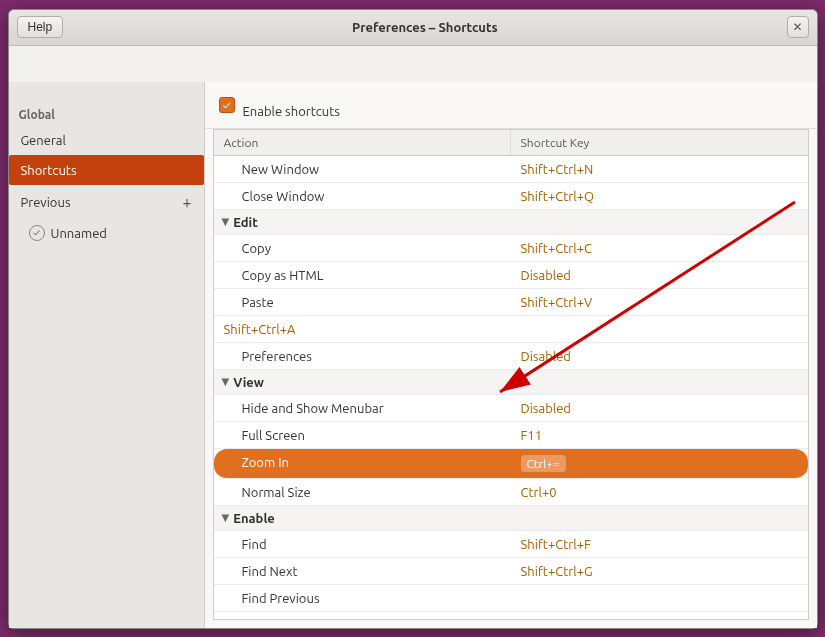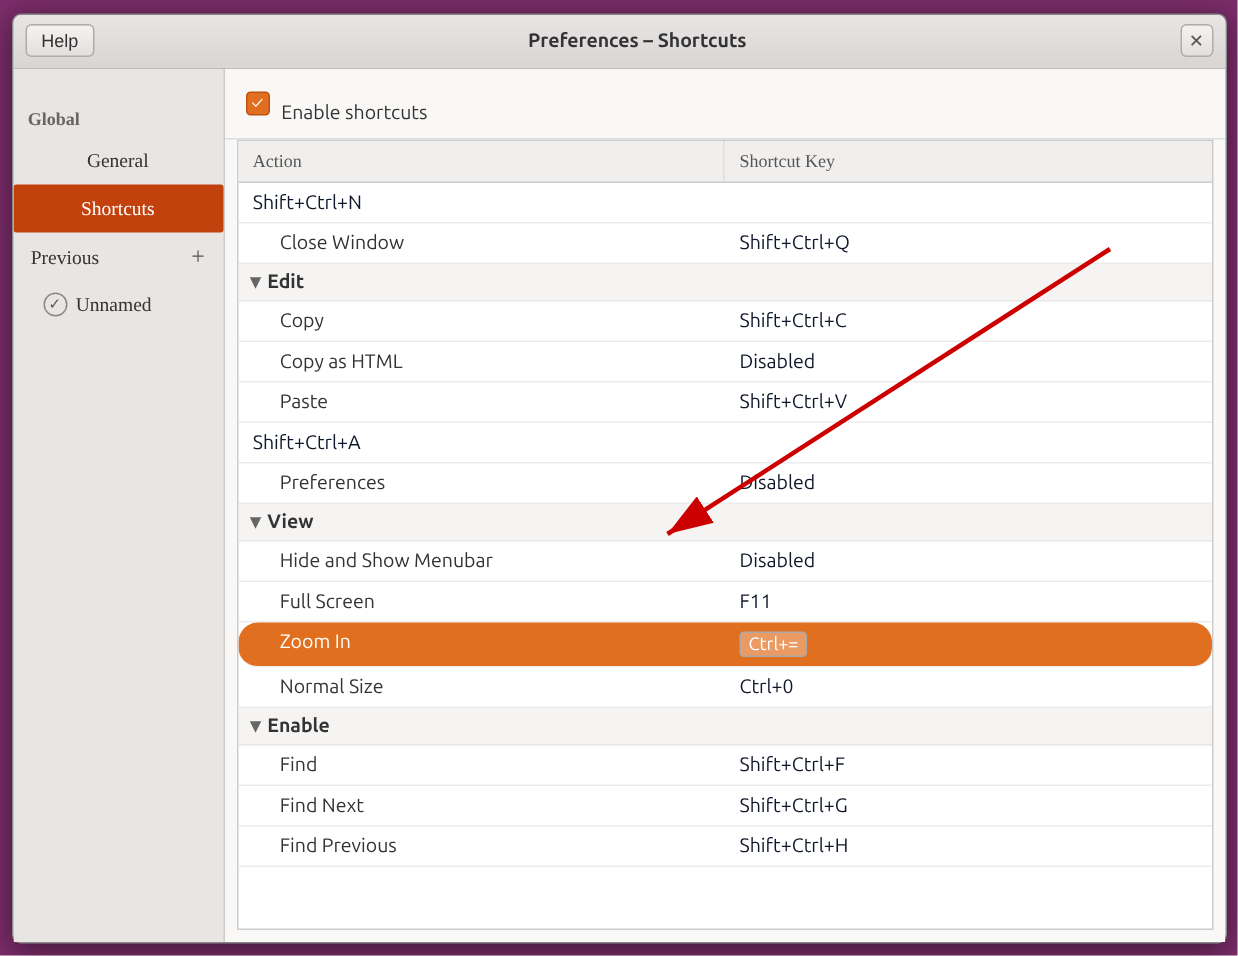--- a/index.html
+++ b/index.html
@@ -16,20 +16,21 @@
     }
     .window {
       width: 810px;
       height: 620px;
       background: #f2f1f0;
       border: 1px solid #888;
       border-radius: 6px;
       display: flex;
       flex-direction: column;
       box-shadow: 0 4px 20px rgba(0,0,0,0.5);
+      gap: 36px;
     }
     .titlebar {
       background: linear-gradient(180deg, #e8e6e5 0%, #d8d5d3 100%);
       height: 36px;
       display: flex;
       align-items: center;
       justify-content: space-between;
       padding: 0 8px;
       border-bottom: 1px solid #bbb;
       border-radius: 6px 6px 0 0;
@@ -62,39 +63,37 @@
       cursor: pointer;
       font-size: 12px;
       color: #555;
     }
     .content {
       display: flex;
       flex: 1;
       overflow: hidden;
     }
     .sidebar {
-      width: 141px;
+      width: 196px;
       background: #e8e5e3;
       border-right: 1px solid #ccc;
       padding-top: 20px;
       flex-shrink: 0;
-      font-family: Liberation Serif, serif;
     }
     .sidebar-section-label {
       font-size: 12px;
       color: #666;
       padding: 6px 10px 4px 10px;
       font-weight: bold;
     }
     .sidebar-item {
       padding: 8px 12px;
       cursor: pointer;
       color: #333;
       font-size: 13px;
-      text-align: center;
     }
     .sidebar-item.active {
       background: #c2410c;
       color: white;
       border-radius: 2px;
     }
     .sidebar-profiles-header {
       display: flex;
       align-items: center;
       justify-content: space-between;
@@ -165,21 +164,20 @@
       background: white;
     }
     .table-header {
       display: grid;
       grid-template-columns: 1fr 1fr;
       background: #f0efee;
       border-bottom: 1px solid #ccc;
       position: sticky;
       top: 0;
       z-index: 10;
-      font-family: Liberation Serif, serif;
     }
     .table-header-cell {
       padding: 6px 10px;
       font-size: 12px;
       color: #555;
       border-right: 1px solid #ddd;
     }
     .table-header-cell:last-child { border-right: none; }
     .group-header {
       display: flex;
@@ -213,21 +211,21 @@
       padding: 6px 10px 6px 28px;
       font-size: 13px;
       color: #333;
     }
     .shortcut-row.selected .action-cell {
       color: white;
     }
     .shortcut-key {
       padding: 6px 10px;
       font-size: 13px;
-      color: #0f172a;
+      color: #a16207;
     }
     .key-box {
       display: inline-block;
       border: 1px solid #aaa;
       border-radius: 3px;
       padding: 1px 5px;
       font-size: 12px;
       background: rgba(255,255,255,0.3);
       color: white;
     }
@@ -274,20 +272,21 @@
           <span class="enable-label">Enable shortcuts</span>
         </div>
 
         <div class="shortcuts-table-container">
           <div class="table-header">
             <div class="table-header-cell">Action</div>
             <div class="table-header-cell">Shortcut Key</div>
           </div>
           <div id="table-body">
               <div class="shortcut-row">
+                <div class="action-cell">New Window</div>
                 <div class="shortcut-key">Shift+Ctrl+N</div>
               </div>
               <div class="shortcut-row">
                 <div class="action-cell">Close Window</div>
                 <div class="shortcut-key">Shift+Ctrl+Q</div>
               </div>
               <div class="group-header">
                 <span class="triangle">▼</span>
                 <span>Edit</span>
               </div>
@@ -337,21 +336,20 @@
               <div class="shortcut-row">
                 <div class="action-cell">Find</div>
                 <div class="shortcut-key">Shift+Ctrl+F</div>
               </div>
               <div class="shortcut-row">
                 <div class="action-cell">Find Next</div>
                 <div class="shortcut-key">Shift+Ctrl+G</div>
               </div>
               <div class="shortcut-row">
                 <div class="action-cell">Find Previous</div>
-                <div class="shortcut-key">Shift+Ctrl+H</div>
               </div>
             </div>
         </div>
       </div>
 
       <svg style="position:absolute;top:0;left:0;width:100%;height:100%;pointer-events:none;overflow:visible;">
         <defs>
           <marker id="arrowhead" markerWidth="10" markerHeight="7" refX="10" refY="3.5" orient="auto">
             <polygon points="0 0, 10 3.5, 0 7" fill="#cc0000"></polygon>
           </marker>

